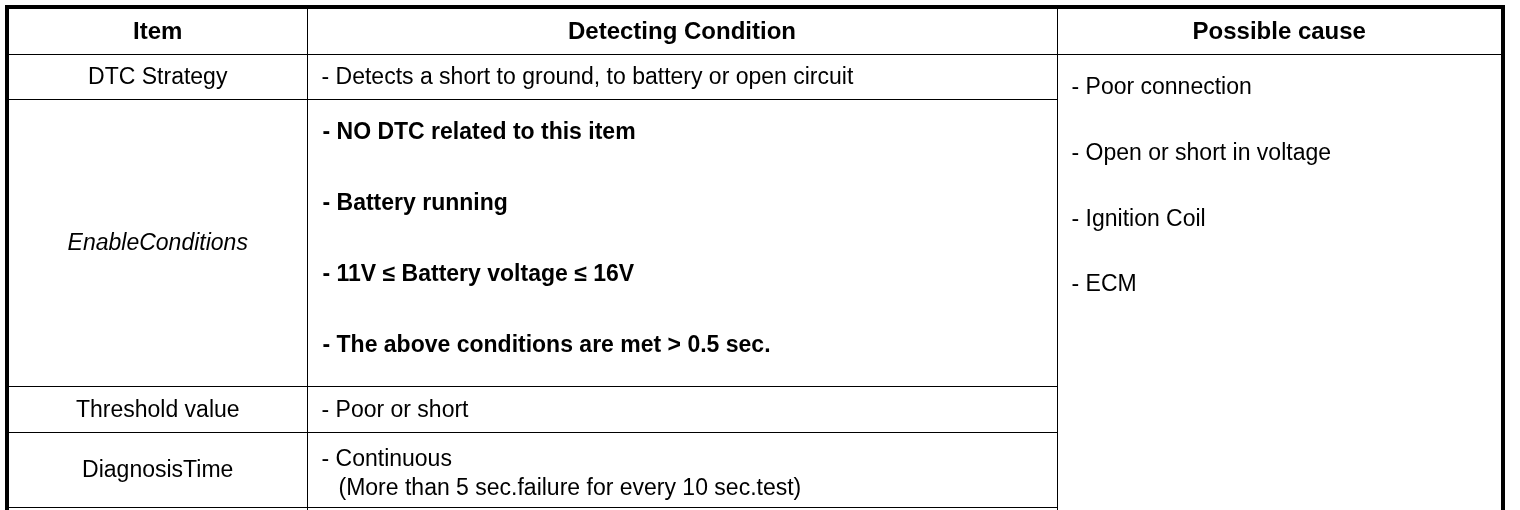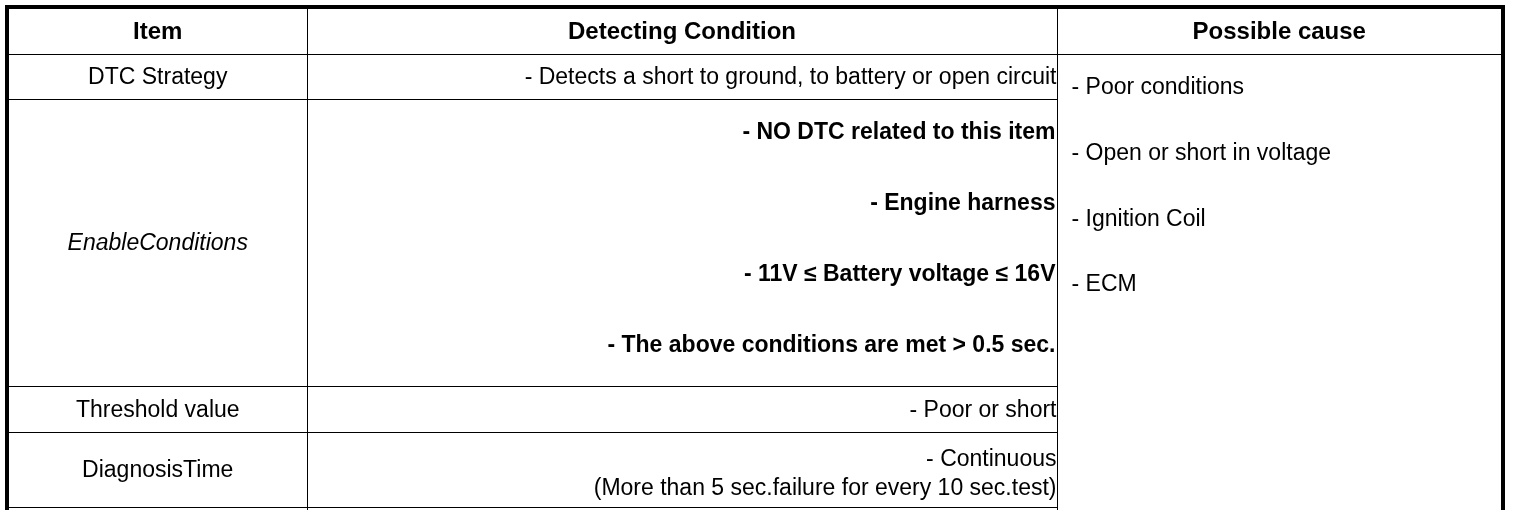--- a/index.html
+++ b/index.html
@@ -67,22 +67,22 @@
     border-bottom: 3px solid #000000;
   }
 
   td.item-cell {
     text-align: center;
     padding: 0 6px;
     margin-top: 16px;
   }
 
   td.cond-cell {
-    text-align: right;
-    padding: 0 0 0 23px;
+    text-align: left;
+    padding: 0 0 0 14px;
     border-left: 3px solid #000000;
   }
 
   td.cause-cell {
     text-align: left;
     padding: 0 0 0 14px;
     vertical-align: top;
     border-left: 4px solid #000000;
   }
 
@@ -161,34 +161,34 @@
 
     <tbody>
 
       <tr class="row-dtc">
         <td class="item-cell">DTC Strategy</td>
         <td class="cond-cell">
           <span class="single-line">-  Detects a short to ground, to battery or open circuit</span>
         </td>
         <td class="cause-cell" rowspan="5">
           <ul class="cause-list">
-            <li class="p0">-  Poor conditions</li>
+            <li class="p0">-  Poor connection</li>
             <li class="p1">-  Open or short in voltage</li>
             <li class="p2">-  Ignition Coil</li>
             <li class="p3">-  ECM</li>
           </ul>
         </td>
       </tr>
 
       <tr class="row-enable">
         <td class="item-cell">EnableConditions</td>
         <td class="cond-cell">
           <ul class="cond-list enable-list">
             <li>-  NO DTC related to this item</li>
-            <li>-  Engine harness</li>
+            <li>-  Battery running</li>
             <li>-  11V ≤ Battery voltage ≤ 16V</li>
             <li>-  The above conditions are met &gt; 0.5 sec.</li>
           </ul>
         </td>
       </tr>
 
       <tr class="row-thresh">
         <td class="item-cell">Threshold value</td>
         <td class="cond-cell">
           <span class="single-line">-  Poor or short</span>

